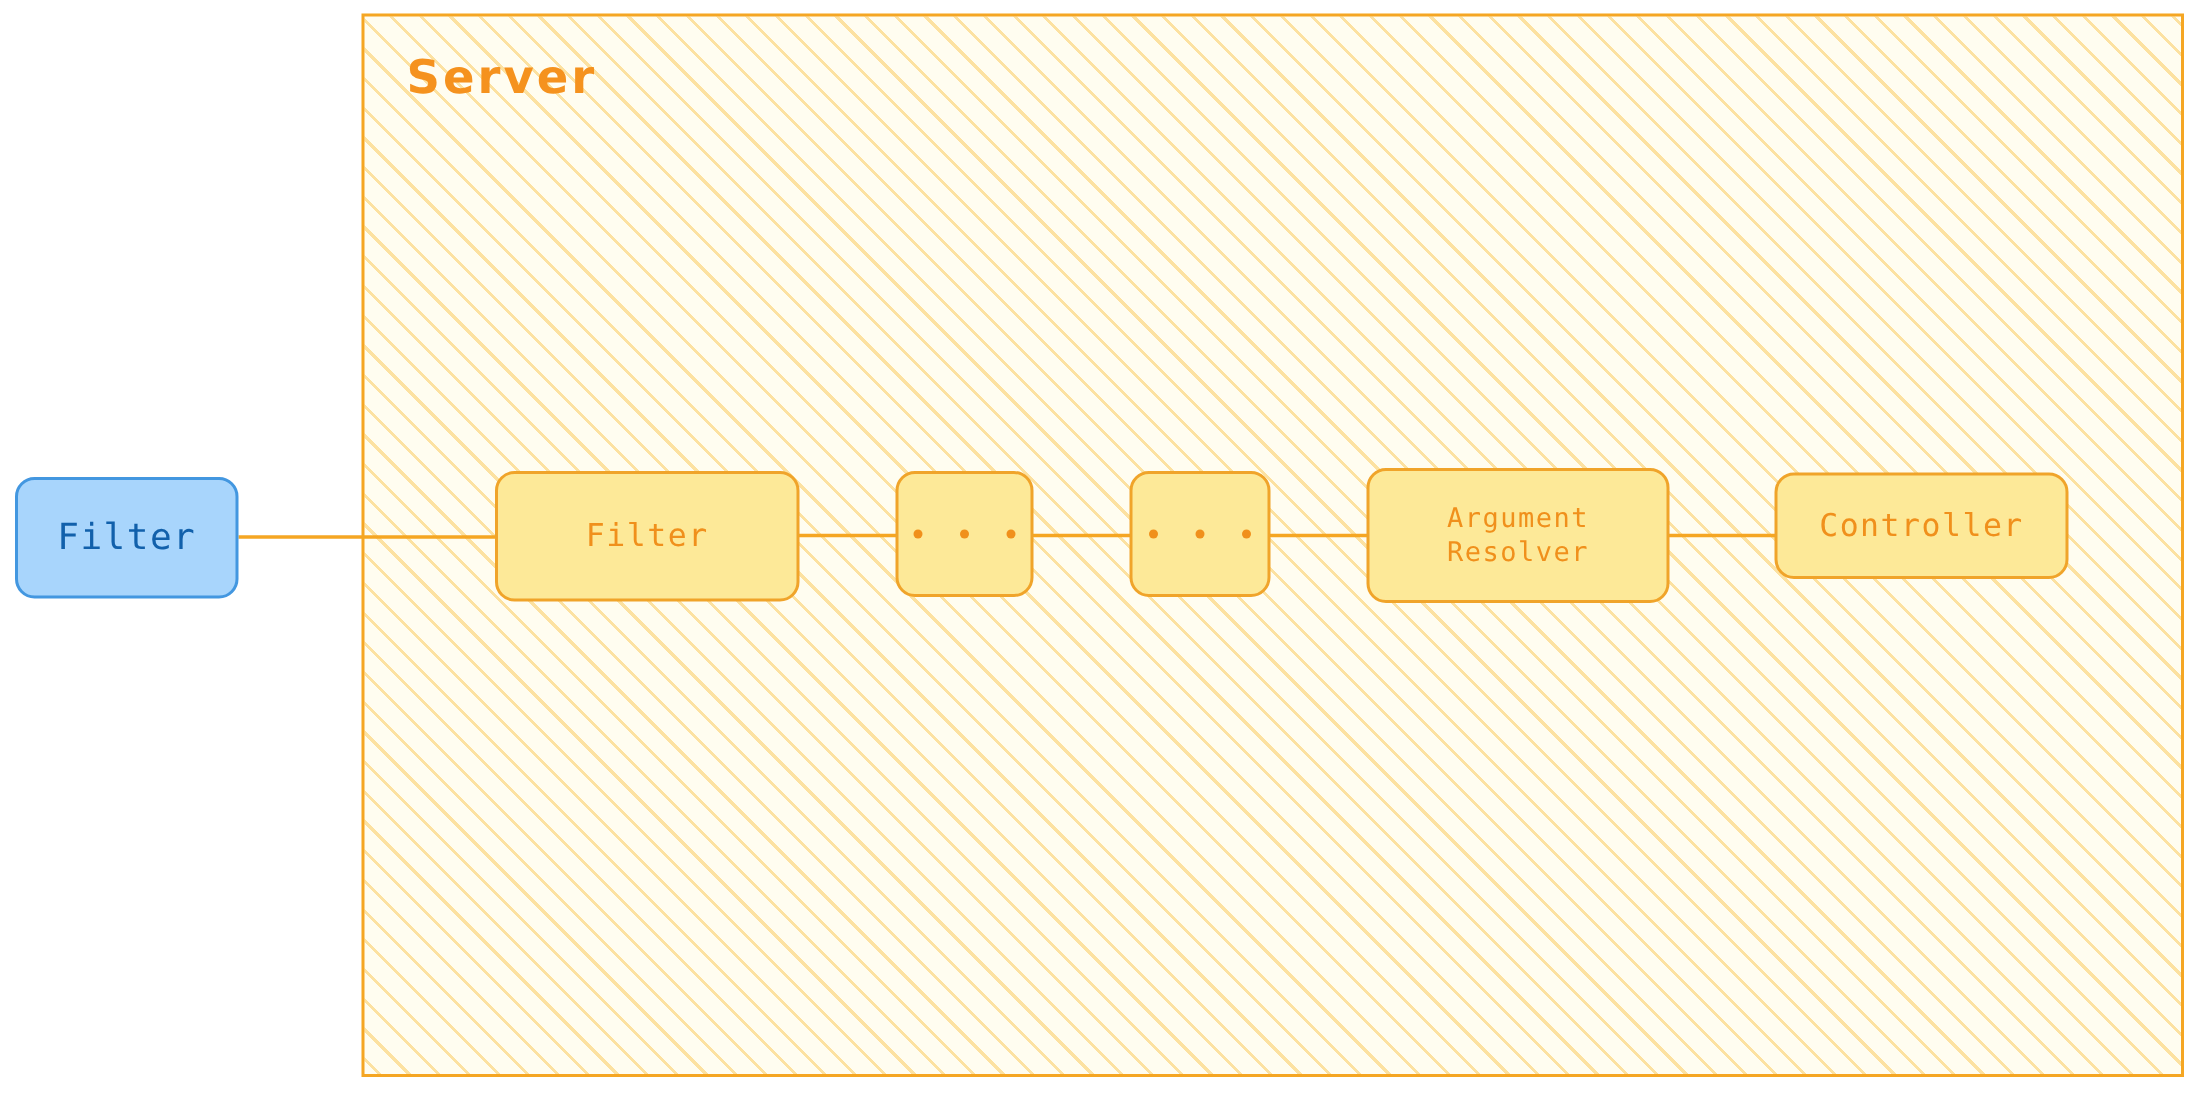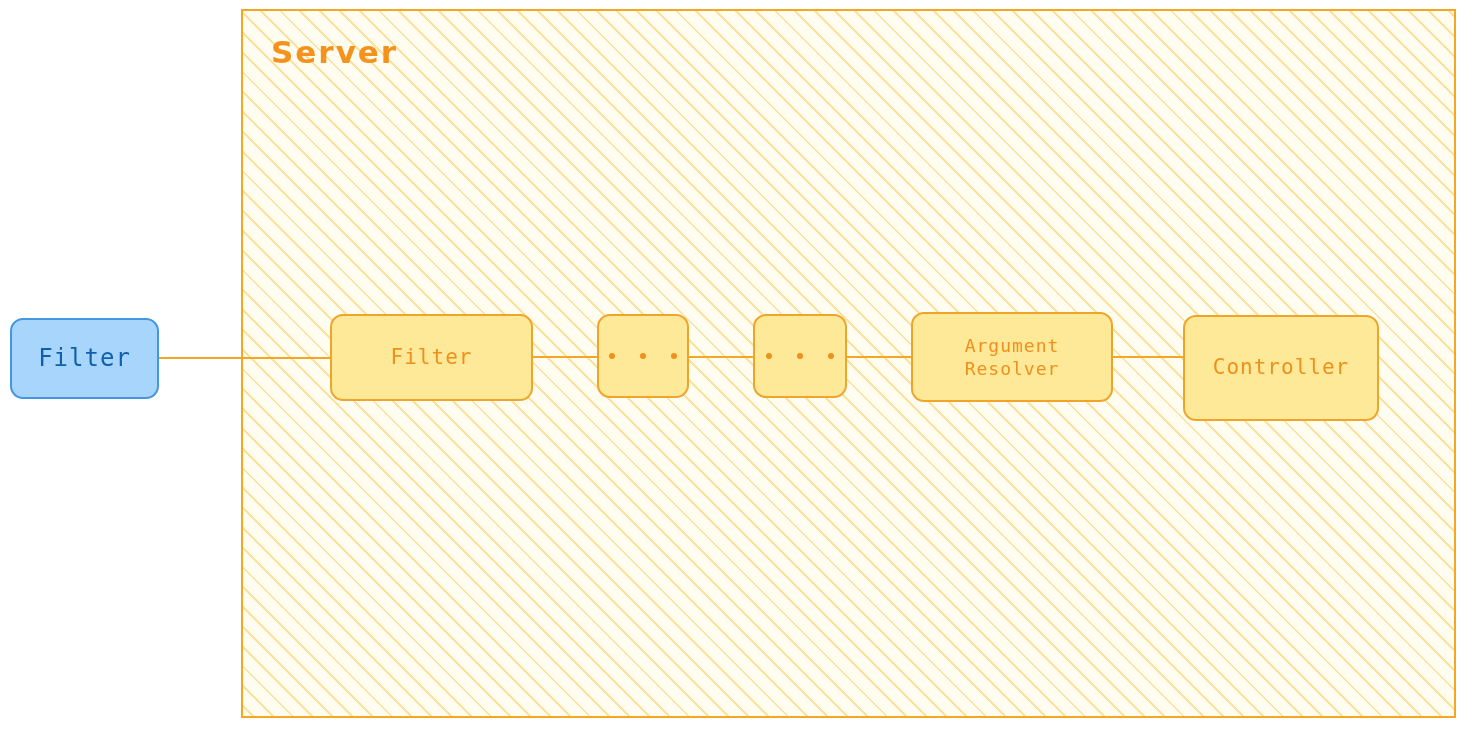--- a/index.html
+++ b/index.html
@@ -118,21 +118,21 @@
     left: 911px;
     top: 312px;
     width: 202px;
     height: 90px;
     font-size: 18px;
   }
   .node.controller {
     left: 1183px;
     top: 315px;
     width: 196px;
-    height: 106px;
+    height: 71px;
   }
 
   .dots-label {
     display: inline-flex;
     align-items: center;
     gap: 25px;
     height: 100%;
   }
   .dot {
     width: 6px;

